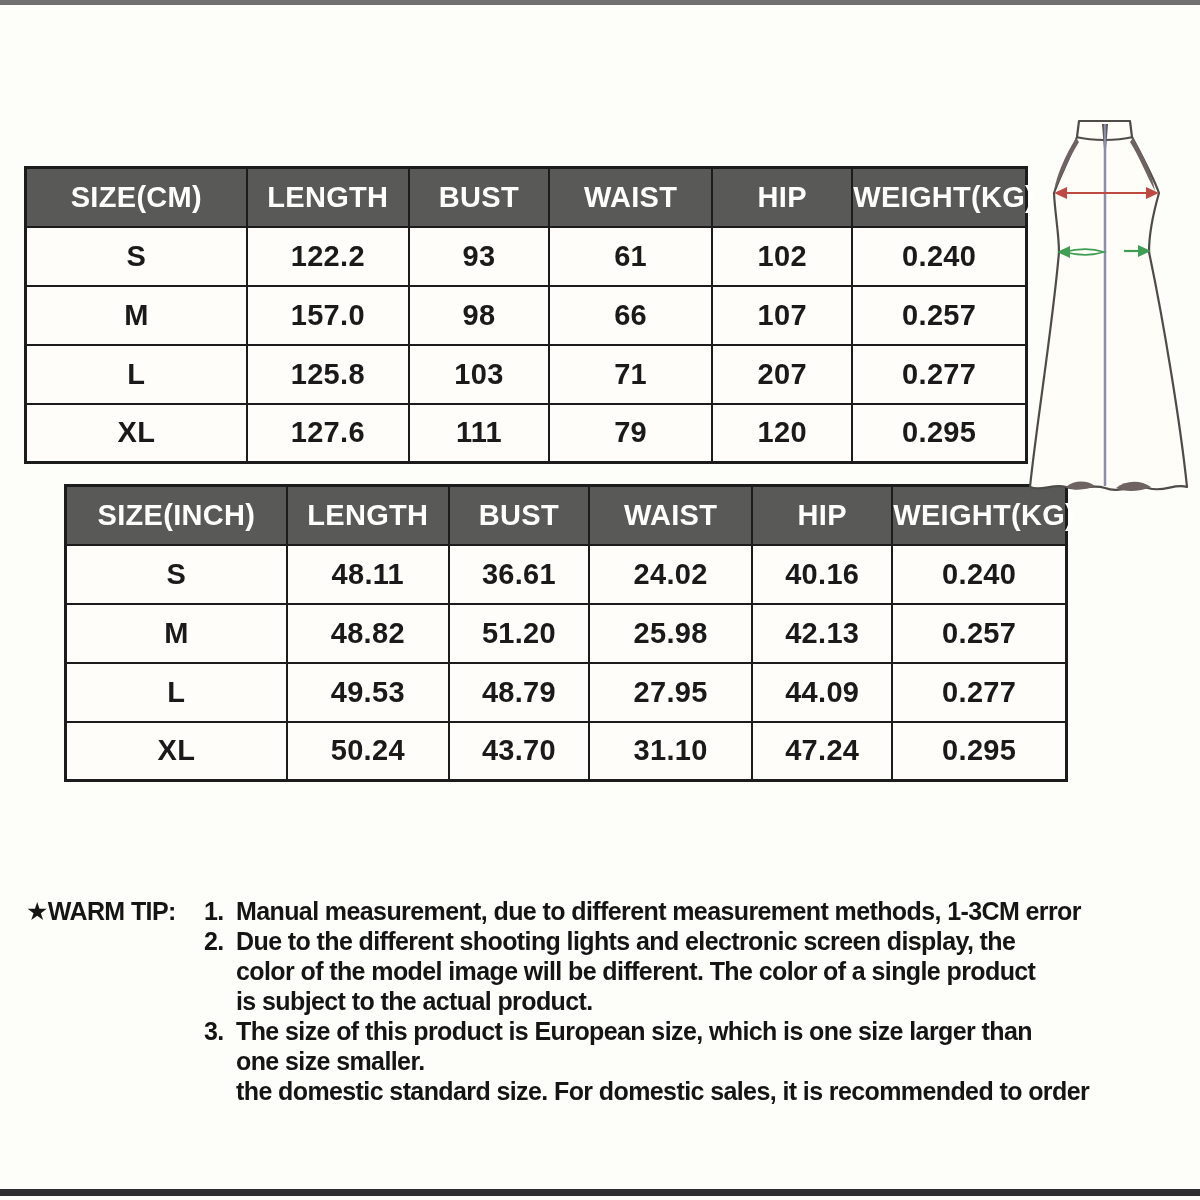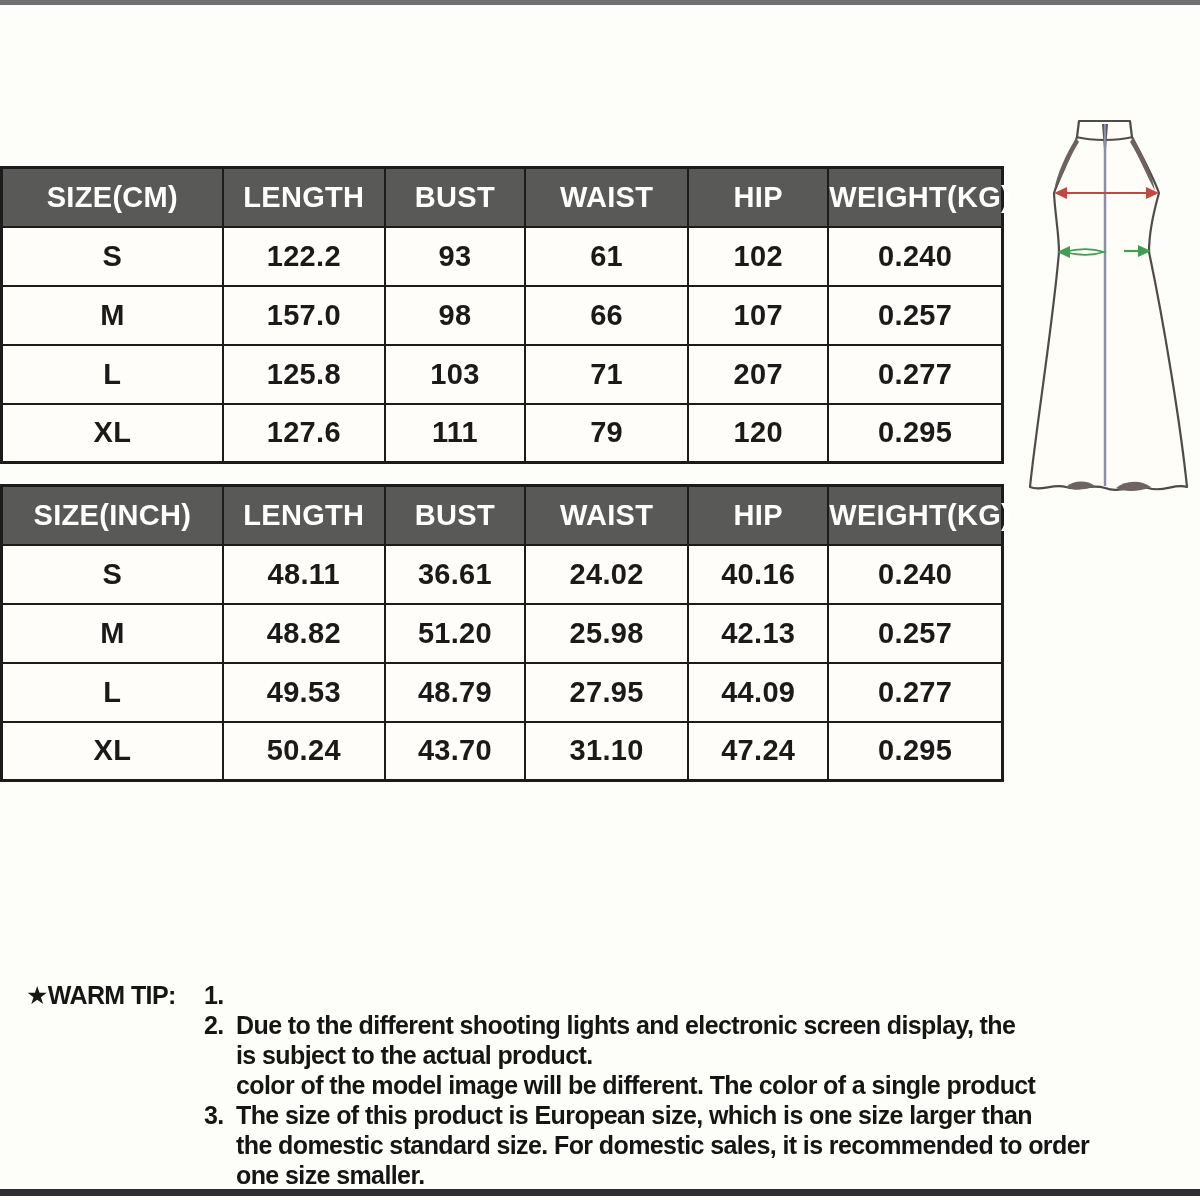--- a/index.html
+++ b/index.html
@@ -11,23 +11,23 @@
     overflow: hidden;
   }
   .top-bar {
     position: absolute; left: 0; top: 0; width: 1200px; height: 5px;
     background: #707070;
   }
   .bottom-bar {
     position: absolute; left: 0; top: 1189px; width: 1200px; height: 7px;
     background: #2e2e30;
   }
-  .table-wrap { position: absolute; left: 0; width: 1004px; }
+  .table-wrap { position: absolute; left: 24px; width: 1004px; }
   .table-wrap.cm   { top: 166px; }
-  .table-wrap.inch { top: 484px; }
+  .table-wrap.inch { top: 484px; margin-left: 40px; }
   table.size-table {
     width: 1004px;
     border-collapse: collapse;
     table-layout: fixed;
     border: 3px solid #1c1c1c;
   }
   table.size-table th, table.size-table td {
     border: 2px solid #1c1c1c;
     text-align: center;
     vertical-align: middle;
@@ -40,21 +40,21 @@
     background: #595957;
     color: #ffffff;
   }
   table.size-table td { color: #1a1a1a; background: #fefdf9; }
   col.c1 { width: 22.1%; } col.c2 { width: 16.2%; } col.c3 { width: 14.0%; }
   col.c4 { width: 16.3%; } col.c5 { width: 14.0%; } col.c6 { width: 17.4%; }
 
   .dress-box { position: absolute; left: 1012px; top: 98px; width: 190px; height: 400px; }
 
   .warm-tip {
-    position: absolute; left: 26px; top: 980px; width: 1170px;
+    position: absolute; left: 26px; top: 896px; width: 1170px;
     display: flex;
     font-weight: bold; font-size: 25px; line-height: 30px;
     letter-spacing: -0.6px; color: #151515;
   }
   .tip-label { width: 178px; flex-shrink: 0; white-space: nowrap; }
   .tip-items { flex: 1; }
   .tip-item { display: flex; }
   .tip-num { width: 32px; flex-shrink: 0; }
   .tip-lines div { white-space: nowrap; }
 </style>
@@ -214,34 +214,35 @@
     <path d="M 104,390 C 114,382 129,382 139,389 C 127,394 112,394 104,390 Z" fill="#6e6360"></path>
   </svg>
 </div>
 
 <div class="warm-tip">
   <div class="tip-label"><span>★</span><span>WARM TIP:</span></div>
   <div class="tip-items">
     <div class="tip-item">
       <div class="tip-num">1.</div>
       <div class="tip-lines">
+        <div>Manual measurement, due to different measurement methods, 1-3CM error</div>
       </div>
     </div>
     <div class="tip-item">
       <div class="tip-num">2.</div>
       <div class="tip-lines">
         <div>Due to the different shooting lights and electronic screen display, the</div>
+        <div>color of the model image will be different. The color of a single product</div>
         <div>is subject to the actual product.</div>
-        <div>color of the model image will be different. The color of a single product</div>
       </div>
     </div>
     <div class="tip-item">
       <div class="tip-num">3.</div>
       <div class="tip-lines">
         <div>The size of this product is European size, which is one size larger than</div>
+        <div>one size smaller.</div>
         <div>the domestic standard size. For domestic sales, it is recommended to order</div>
-        <div>one size smaller.</div>
       </div>
     </div>
   </div>
 </div>
 
 <div class="bottom-bar"></div>
 
 </body></html>

